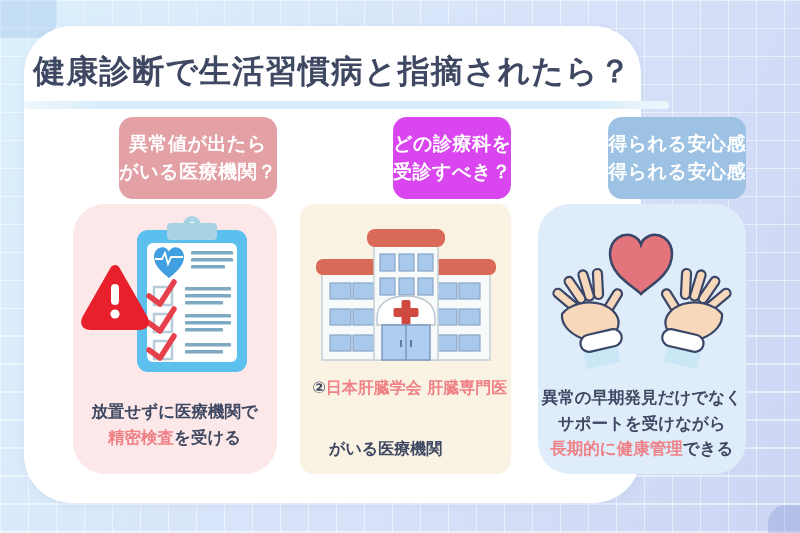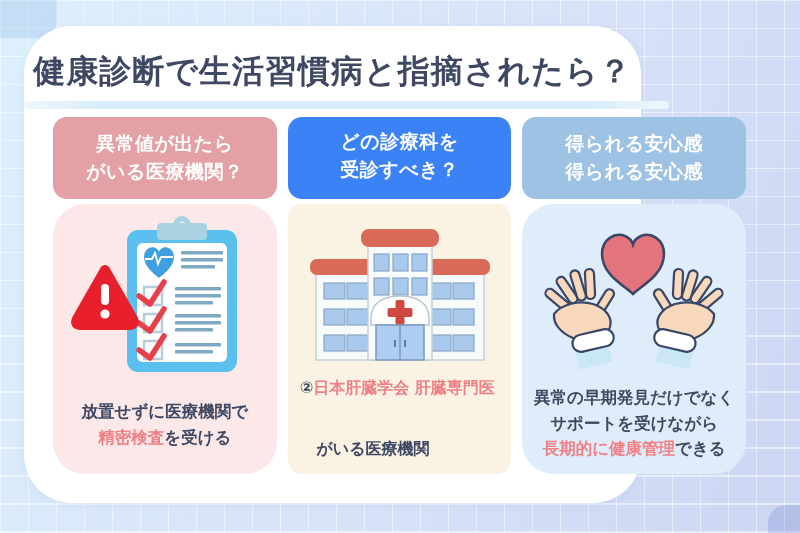--- a/index.html
+++ b/index.html
@@ -29,21 +29,21 @@
   }
   .title-underline {
     width:645px; height:8px; margin:7px auto 0; border-radius:4px;
     background:linear-gradient(90deg,#eef7fd 0%,#d9edfb 12%,#d9edfb 88%,#eef7fd 100%);
   }
 
   .columns {
     position:absolute; left:29px; top:91px; width:693px;
     display:flex; gap:11px;
   }
-  .col { flex:1; display:flex; flex-direction:column; }
+  .col { flex:1; display:flex; flex-direction:column;align-items:flex-end; }
   .col-header {
     height:82px; border-radius:14px; color:#ffffff;
     display:flex; flex-direction:column; align-items:center; justify-content:center;
     font-size:19px; font-weight:700; line-height:1.45; letter-spacing:.5px;
   }
   .col-panel {
     margin-top:5px; height:270px; border-radius:14px;
     display:flex; flex-direction:column;
   }
   .illus { height:183px; display:flex; align-items:center; justify-content:center; }
@@ -51,21 +51,21 @@
     flex:1; display:flex; flex-direction:column; justify-content:center;
     text-align:center; font-size:16.5px; font-weight:700; line-height:1.55;
     color:#3f4862; padding:0 4px 12px;
   }
   .col-text.left { text-align:left; padding-left:12px; font-size:16px; }
   .col-text .indent { padding-left:1.05em;margin-top:36px; }
   .accent { color:#ee8086; }
 
   .c1 .col-header { background:#e3a0a5; }
   .c1 .col-panel  { background:#fce8e8;border-radius:32px; }
-  .c2 .col-header { background:#3b82f6;font-family:Liberation Mono, monospace; }
+  .c2 .col-header { background:#d946ef; }
   .c2 .col-panel  { background:#faf3e4; }
   .c3 .col-header { background:#9dc2e3; }
   .c3 .col-panel  { background:#dfecfa;border-radius:32px; }
 </style>
 </head>
 <body>
 
 <div class="canvas">
   <div class="corner-tl"></div>
   <div class="corner-br"></div>

